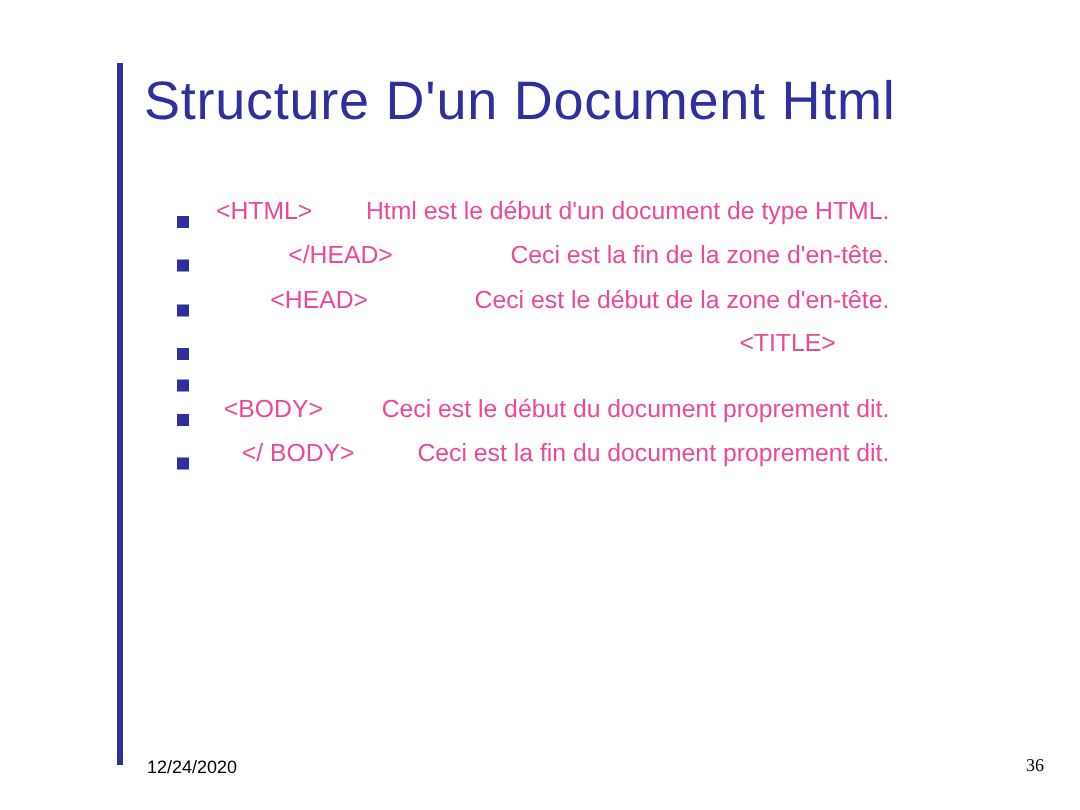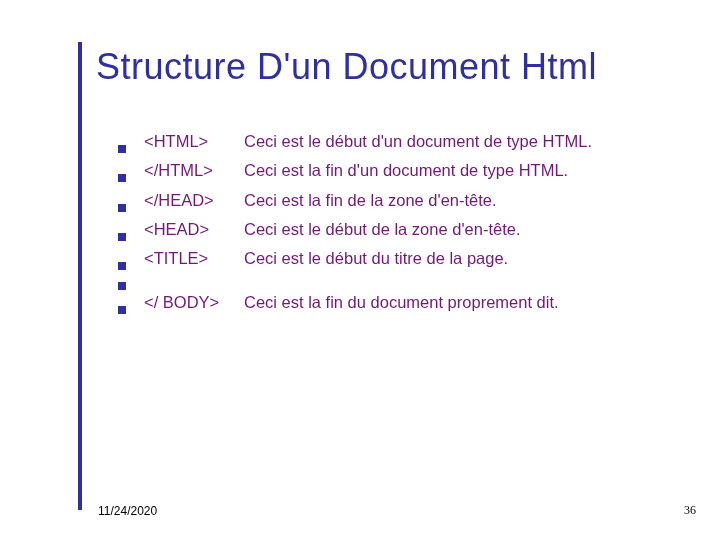--- a/index.html
+++ b/index.html
@@ -36,22 +36,23 @@
   .list {
     position: absolute;
     left: 118px;
     top: 130px;
   }
   .row {
     display: flex;
     align-items: baseline;
     margin-bottom: 7px;
     font-size: 16.5px;
-    color: #701a75;
+    color: #ec4899;
     line-height: 1.35;
+    justify-content: space-between;
   }
   .bullet {
     width: 8px;
     height: 8px;
     background: #2f2f9f;
     margin-right: 18px;
     flex: 0 0 auto;
     position: relative;
     top: 6px;
   }
@@ -84,47 +85,46 @@
 
 <div class="slide">
   <div class="accent-bar"></div>
 
   <div class="title">Structure D'un Document Html</div>
 
   <div class="list">
     <div class="row">
       <div class="bullet"></div>
       <div class="tag">&lt;HTML&gt;</div>
-      <div class="desc">Ceci est le début d'un document de type HTML.</div>
-    </div>
-    <div class="row">
-      <div class="bullet"></div>
-      <div class="tag">&lt;/HTML&gt;</div>
-      <div class="desc">Ceci est la fin d'un document de type HTML.</div>
+      <div class="desc">Html est le début d'un document de type HTML.</div>
     </div>
     <div class="row">
       <div class="bullet"></div>
       <div class="tag">&lt;/HEAD&gt;</div>
       <div class="desc">Ceci est la fin de la zone d'en-tête.</div>
     </div>
     <div class="row">
       <div class="bullet"></div>
       <div class="tag">&lt;HEAD&gt;</div>
       <div class="desc">Ceci est le début de la zone d'en-tête.</div>
     </div>
     <div class="row">
       <div class="bullet"></div>
       <div class="tag">&lt;TITLE&gt;</div>
-      <div class="desc">Ceci est le début du titre de la page.</div>
     </div>
     <div class="row">
       <div class="bullet"></div>
+    </div>
+    <div class="row">
+      <div class="bullet"></div>
+      <div class="tag">&lt;BODY&gt;</div>
+      <div class="desc">Ceci est le début du document proprement dit.</div>
     </div>
     <div class="row">
       <div class="bullet"></div>
       <div class="tag">&lt;/ BODY&gt;</div>
       <div class="desc">Ceci est la fin du document proprement dit.</div>
     </div>
   </div>
 
-  <div class="footer-date">11/24/2020</div>
+  <div class="footer-date">12/24/2020</div>
   <div class="footer-page">36</div>
 </div>
 
 </body></html>

